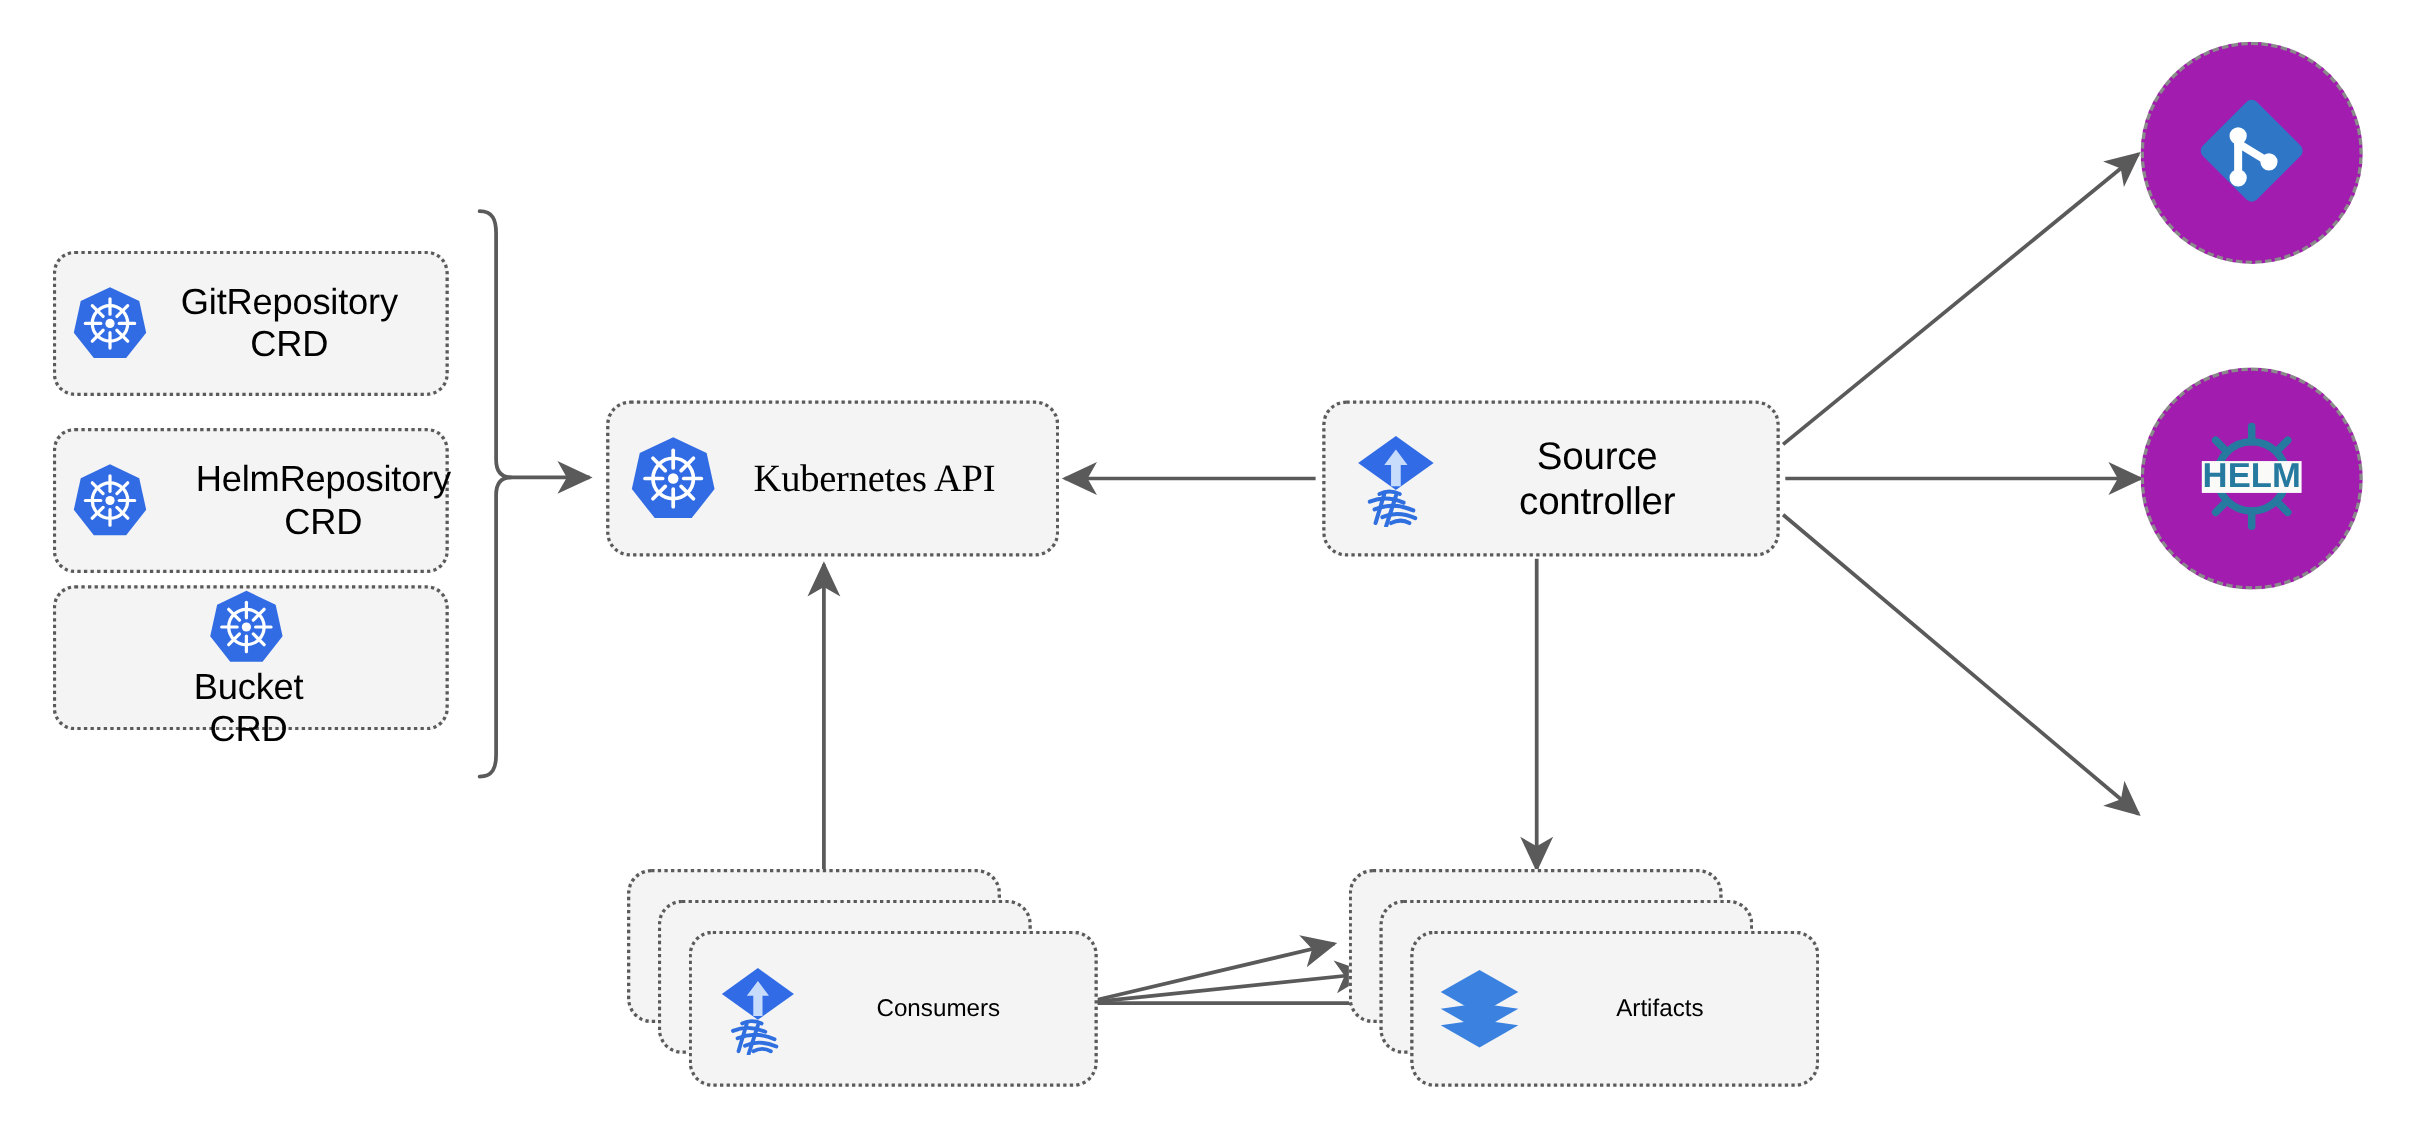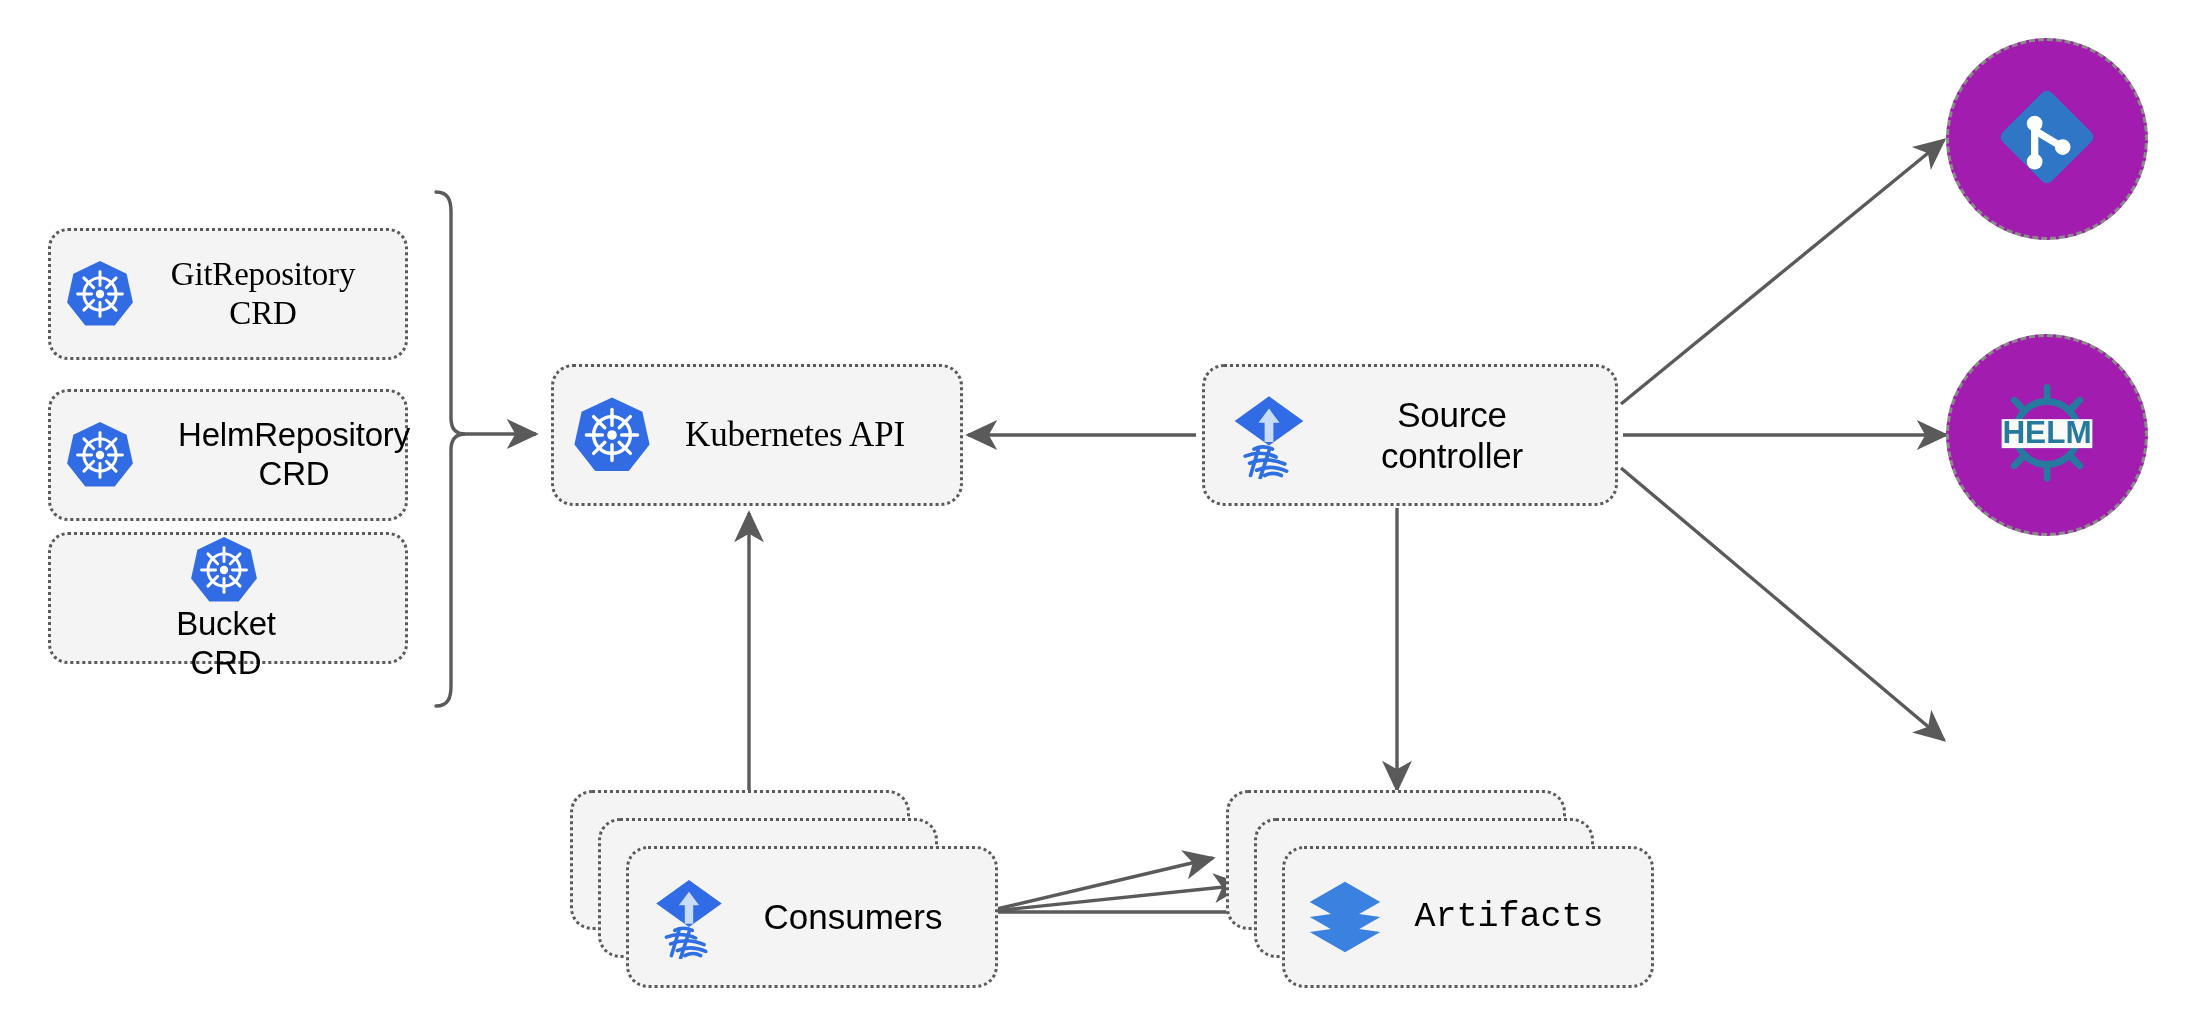--- a/index.html
+++ b/index.html
@@ -89,21 +89,21 @@
     border: 3px dotted #5a5a5a;
     border-radius: 22px;
     width: 372px;
     height: 142px;
     display: flex;
     align-items: center;
     padding: 0 20px 0 18px;
     left: 56px;
     top: 56px;
   }
-  .stack .front-card .node-label { flex: 1 1 auto; text-align: center; font-size: 35px; color: #000; }
+  .stack .front-card .node-label { flex: 1 1 auto; text-align: center; font-size: 22px; color: #000; }
   .stack .front-card .node-ico { flex: 0 0 auto; width: 84px; height: 84px; }
 
   
   .endpoint {
     position: absolute;
     box-sizing: border-box;
     width: 202px; height: 202px;
     border-radius: 50%;
     border: 3px dashed #8a8a8a;
     background: #a21caf;
@@ -158,21 +158,21 @@
 
     <line x1="1621" y1="468" x2="1944" y2="740" stroke="#5a5a5a" stroke-width="3.4" marker-end="url(#ah)"></line>
 
     <g stroke="#5a5a5a" stroke-width="3.4" fill="none">
       <line x1="984" y1="912" x2="1213" y2="858" marker-end="url(#ah)"></line>
       <line x1="984" y1="912" x2="1243" y2="885" marker-end="url(#ah)"></line>
       <line x1="984" y1="912" x2="1273" y2="912" marker-end="url(#ah)"></line>
     </g>
   </svg>
 
-  <div class="node crd" style="left:48px; top:228px;font-family:Liberation Serif, serif;">
+  <div class="node crd" style="left:48px; top:228px;">
     <span class="node-ico">
       <svg viewBox="0 0 100 100" width="70" height="70">
         <path d="M50 3 L88 21 L97 62 L71 95 L29 95 L3 62 L12 21 Z" fill="#326ce5"></path>
         <g fill="none" stroke="#ffffff" stroke-width="4.2" stroke-linecap="round">
           <circle cx="50" cy="50" r="23"></circle>
           <line x1="50" y1="18" x2="50" y2="38"></line>
           <line x1="50" y1="62" x2="50" y2="82"></line>
           <line x1="18" y1="50" x2="38" y2="50"></line>
           <line x1="62" y1="50" x2="82" y2="50"></line>
           <line x1="27" y1="27" x2="41" y2="41"></line>
@@ -288,21 +288,21 @@
             <path d="M45 96 Q55 91 64 96"></path>
             <path d="M38 66 L29 96"></path>
             <path d="M50 68 L40 99"></path>
           </g>
         </svg>
       </span>
       <span class="node-label">Consumers</span>
     </div>
   </div>
 
-  <div class="stack" style="left:1226px; top:790px; width:470px; height:210px;font-family:Liberation Mono, monospace;">
+  <div class="stack" style="left:1226px; top:790px; width:470px; height:210px;">
     <div class="shadow-card" style="left:0px; top:0px;"></div>
     <div class="shadow-card" style="left:28px; top:28px;"></div>
     <div class="front-card">
       <span class="node-ico">
         <svg viewBox="0 0 100 100" width="84" height="84">
           <path d="M50 8 L92 32 L50 56 L8 32 Z" fill="#3b82e0"></path>
           <path d="M50 44 L92 50 L50 74 L8 50 Z" fill="#3b82e0"></path>
           <path d="M50 62 L92 68 L50 92 L8 68 Z" fill="#3b82e0"></path>
         </svg>
       </span>

